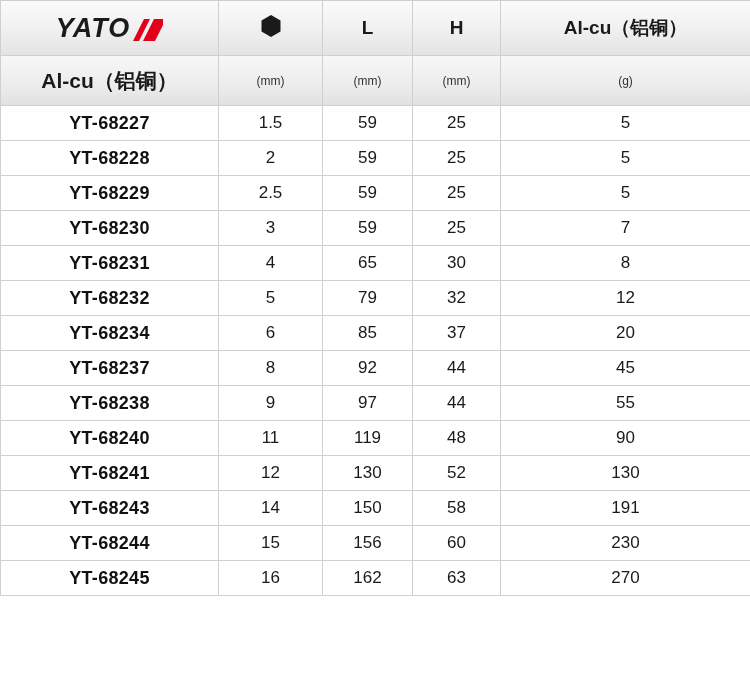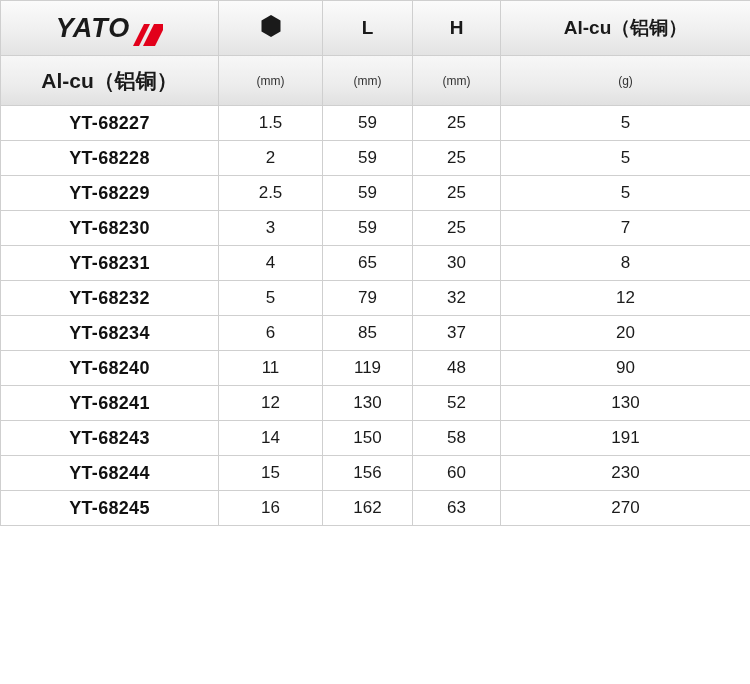--- a/index.html
+++ b/index.html
@@ -42,21 +42,21 @@
   tr.data-row {
     height: 35px;
     background: #ffffff;
   }
 
   .brand-cell {
     position: relative;
   }
   .brand-logo {
     display: inline-flex;
-    align-items: flex-end;
+    align-items: center;
     justify-content: center;
     gap: 0px;
   }
   .brand-text {
     font-family: "Liberation Sans", sans-serif;
     font-weight: bold;
     font-style: italic;
     font-size: 27px;
     letter-spacing: 1px;
     color: #1a1a1a;
@@ -185,20 +185,34 @@
       <td class="val-cell">12</td>
     </tr>
     <tr class="data-row">
       <td class="code-cell">YT-68234</td>
       <td class="val-cell">6</td>
       <td class="val-cell">85</td>
       <td class="val-cell">37</td>
       <td class="val-cell">20</td>
     </tr>
     <tr class="data-row">
+      <td class="code-cell">YT-68237</td>
+      <td class="val-cell">8</td>
+      <td class="val-cell">92</td>
+      <td class="val-cell">44</td>
+      <td class="val-cell">45</td>
+    </tr>
+    <tr class="data-row">
+      <td class="code-cell">YT-68238</td>
+      <td class="val-cell">9</td>
+      <td class="val-cell">97</td>
+      <td class="val-cell">44</td>
+      <td class="val-cell">55</td>
+    </tr>
+    <tr class="data-row">
       <td class="code-cell">YT-68240</td>
       <td class="val-cell">11</td>
       <td class="val-cell">119</td>
       <td class="val-cell">48</td>
       <td class="val-cell">90</td>
     </tr>
     <tr class="data-row">
       <td class="code-cell">YT-68241</td>
       <td class="val-cell">12</td>
       <td class="val-cell">130</td>

